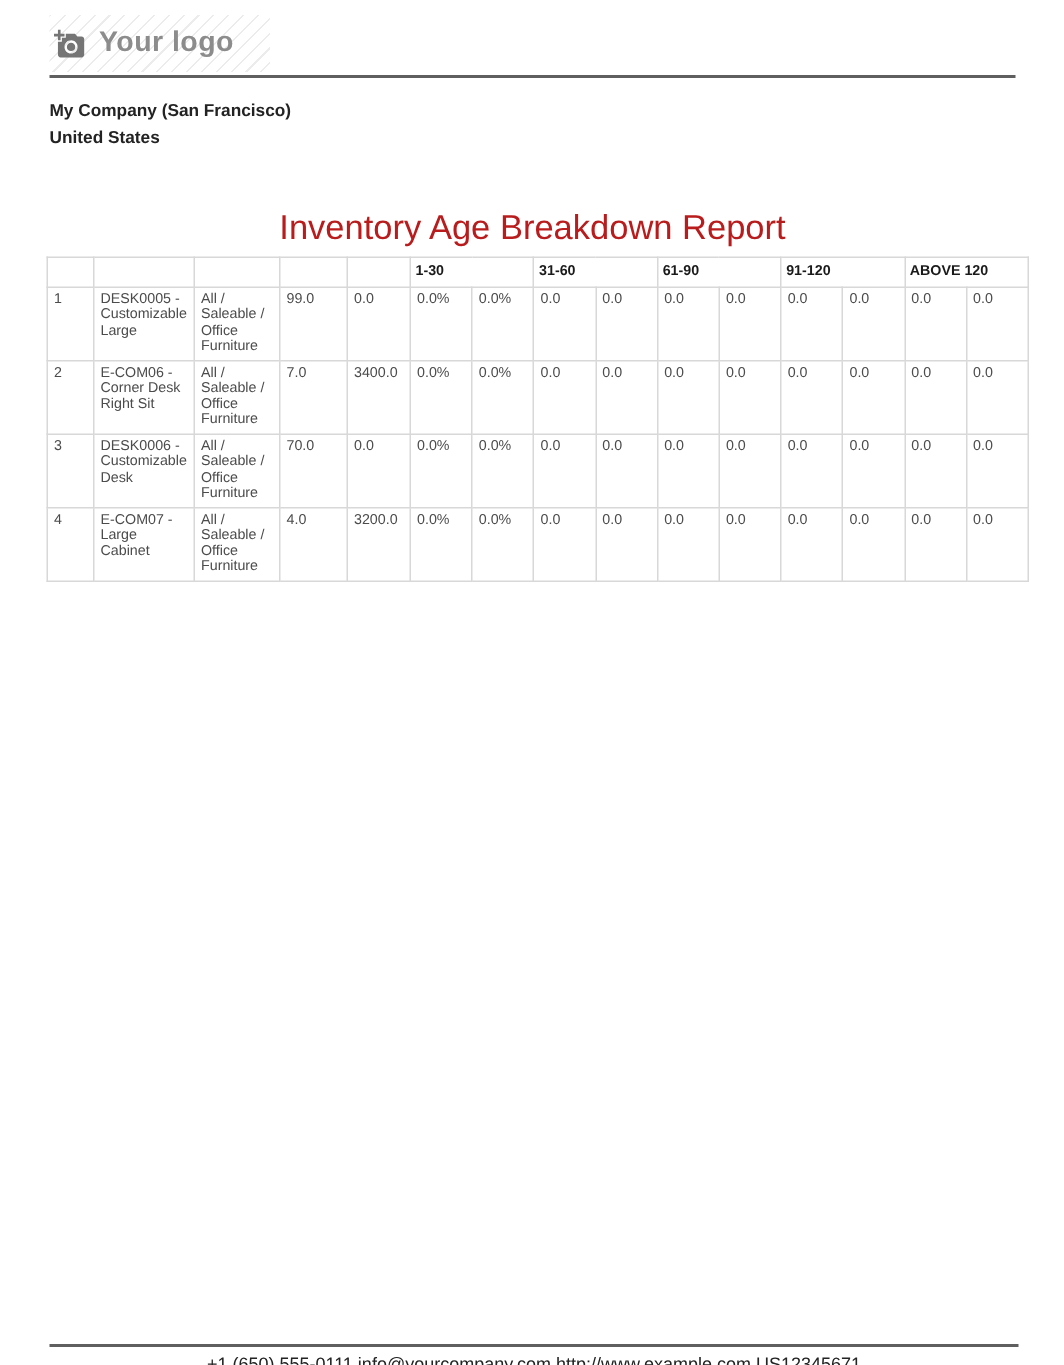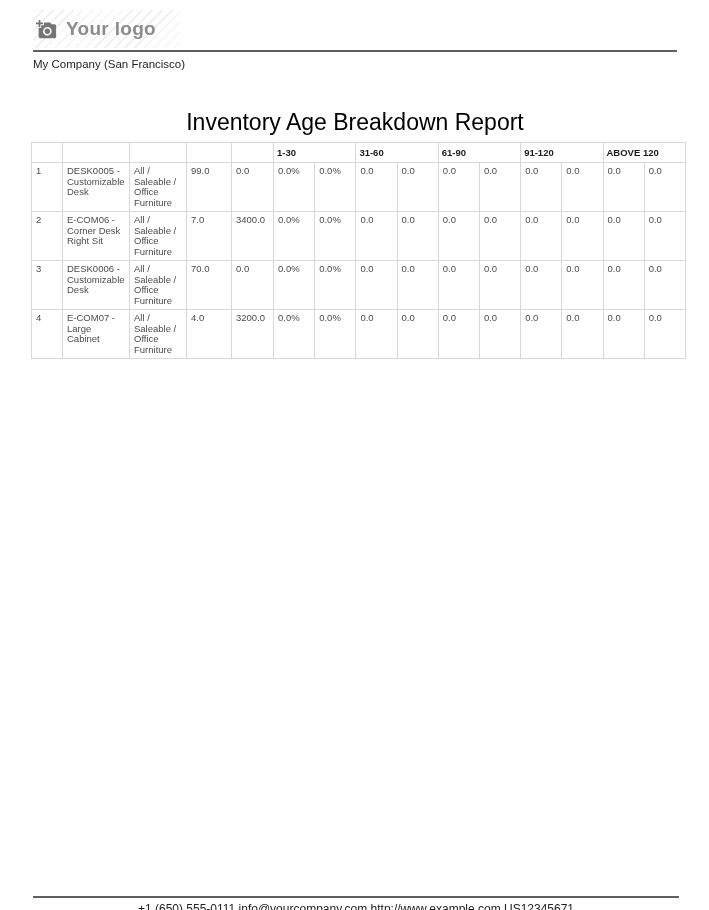--- a/index.html
+++ b/index.html
@@ -27,28 +27,28 @@
   .logo-text {
     font-size: 19px;
     font-weight: 700;
     color: #8c8c8c;
     letter-spacing: 0.3px;
     white-space: nowrap;
   }
 
   .header-rule { margin-top: 2px; border-top: 2px solid #5f5f5f; width: 644px; }
 
-  .address { margin-top: 3px; font-size: 11.5px; line-height: 18.4px; color: #232323; }
+  .address { margin-top: 13px; font-size: 11.5px; line-height: 18.4px; color: #232323; font-weight: bold; }
 
   .title {
     margin-top: 36px;
     text-align: center;
     font-size: 23px;
     font-weight: 400;
-    color: #000000;
+    color: #b91c1c;
     line-height: 26px;
   }
 
   .report-table {
     margin: 7px 0 0 -2px;
     width: 655px;
     border-collapse: collapse;
     table-layout: fixed;
     font-size: 9.5px;
     line-height: 10.5px;
@@ -103,20 +103,21 @@
       <svg class="cam-icon" viewBox="0 0 24 24" aria-hidden="true">
         <path d="M3 4V1h2v3h3v2H5v3H3V6H0V4h3zm3 6V7h3V4h7l1.83 2H21c1.1 0 2 .9 2 2v12c0 1.1-.9 2-2 2H5c-1.1 0-2-.9-2-2V10h3zm7 9c2.76 0 5-2.24 5-5s-2.24-5-5-5-5 2.24-5 5 2.24 5 5 5zm-3.2-5c0 1.77 1.43 3.2 3.2 3.2s3.2-1.43 3.2-3.2-1.43-3.2-3.2-3.2-3.2 1.43-3.2 3.2z"></path>
       </svg>
       <span class="logo-text">Your logo</span>
     </div>
 
     <div class="header-rule"></div>
 
     <div class="address">
       <div>My Company (San Francisco)</div>
+      <div>United States</div>
     </div>
 
     <h1 class="title">Inventory Age Breakdown Report</h1>
 
     <table class="report-table">
       <colgroup>
           <col class="c0">
           <col class="c1">
           <col class="c2">
           <col class="c3">
@@ -142,21 +143,21 @@
             <th colspan="2">1-30</th>
             <th colspan="2">31-60</th>
             <th colspan="2">61-90</th>
             <th colspan="2">91-120</th>
             <th colspan="2">ABOVE 120</th>
           </tr>
         </thead>
       <tbody>
           <tr>
             <td>1</td>
-            <td>DESK0005 - Customizable Desk</td>
+            <td>DESK0005 - Customizable Large</td>
             <td>All / Saleable / Office Furniture</td>
             <td>99.0</td>
             <td>0.0</td>
             <td>0.0%</td>
             <td>0.0%</td>
             <td>0.0</td>
             <td>0.0</td>
             <td>0.0</td>
             <td>0.0</td>
             <td>0.0</td>

